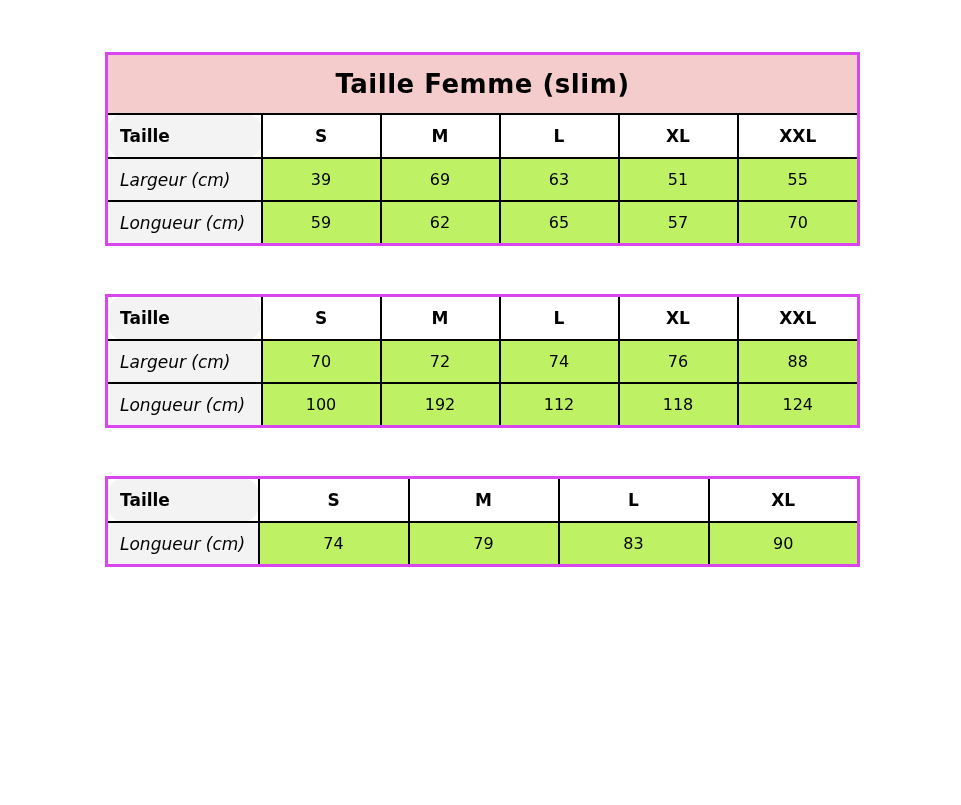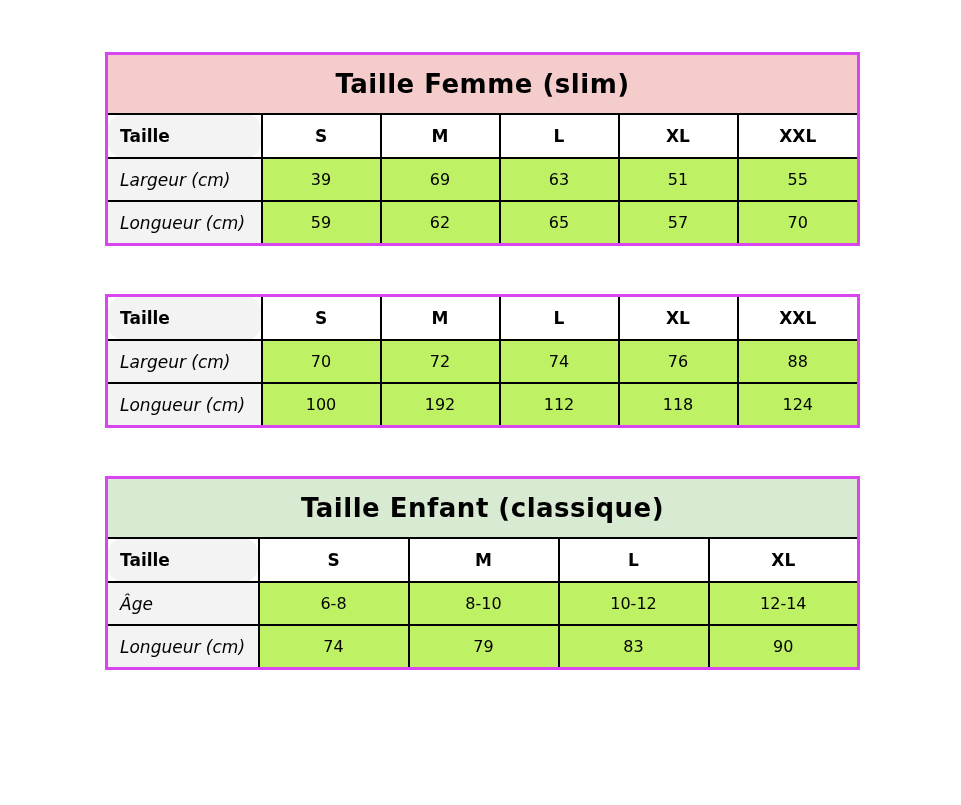--- a/index.html
+++ b/index.html
@@ -158,35 +158,25 @@
   <table class="size-table">
     <colgroup>
       <col style="width:152px">
       <col style="width:150px">
         <col style="width:150px">
         <col style="width:150px">
         <col style="width:150px">
     </colgroup>
     <tbody>
       <tr>
-        <td class="title-cell title-enfant" colspan="5">Taille Enfant (classique)</td>
-      </tr>
-      <tr>
         <th class="corner-cell">Taille</th>
         <th class="size-col">S</th>
         <th class="size-col">M</th>
         <th class="size-col">L</th>
         <th class="size-col">XL</th>
-      </tr>
-      <tr>
-        <td class="row-label">Âge</td>
-        <td class="value-cell">6-8</td>
-        <td class="value-cell">8-10</td>
-        <td class="value-cell">10-12</td>
-        <td class="value-cell">12-14</td>
       </tr>
       <tr>
         <td class="row-label">Longueur (cm)</td>
         <td class="value-cell">74</td>
         <td class="value-cell">79</td>
         <td class="value-cell">83</td>
         <td class="value-cell">90</td>
       </tr>
     </tbody>
   </table>

